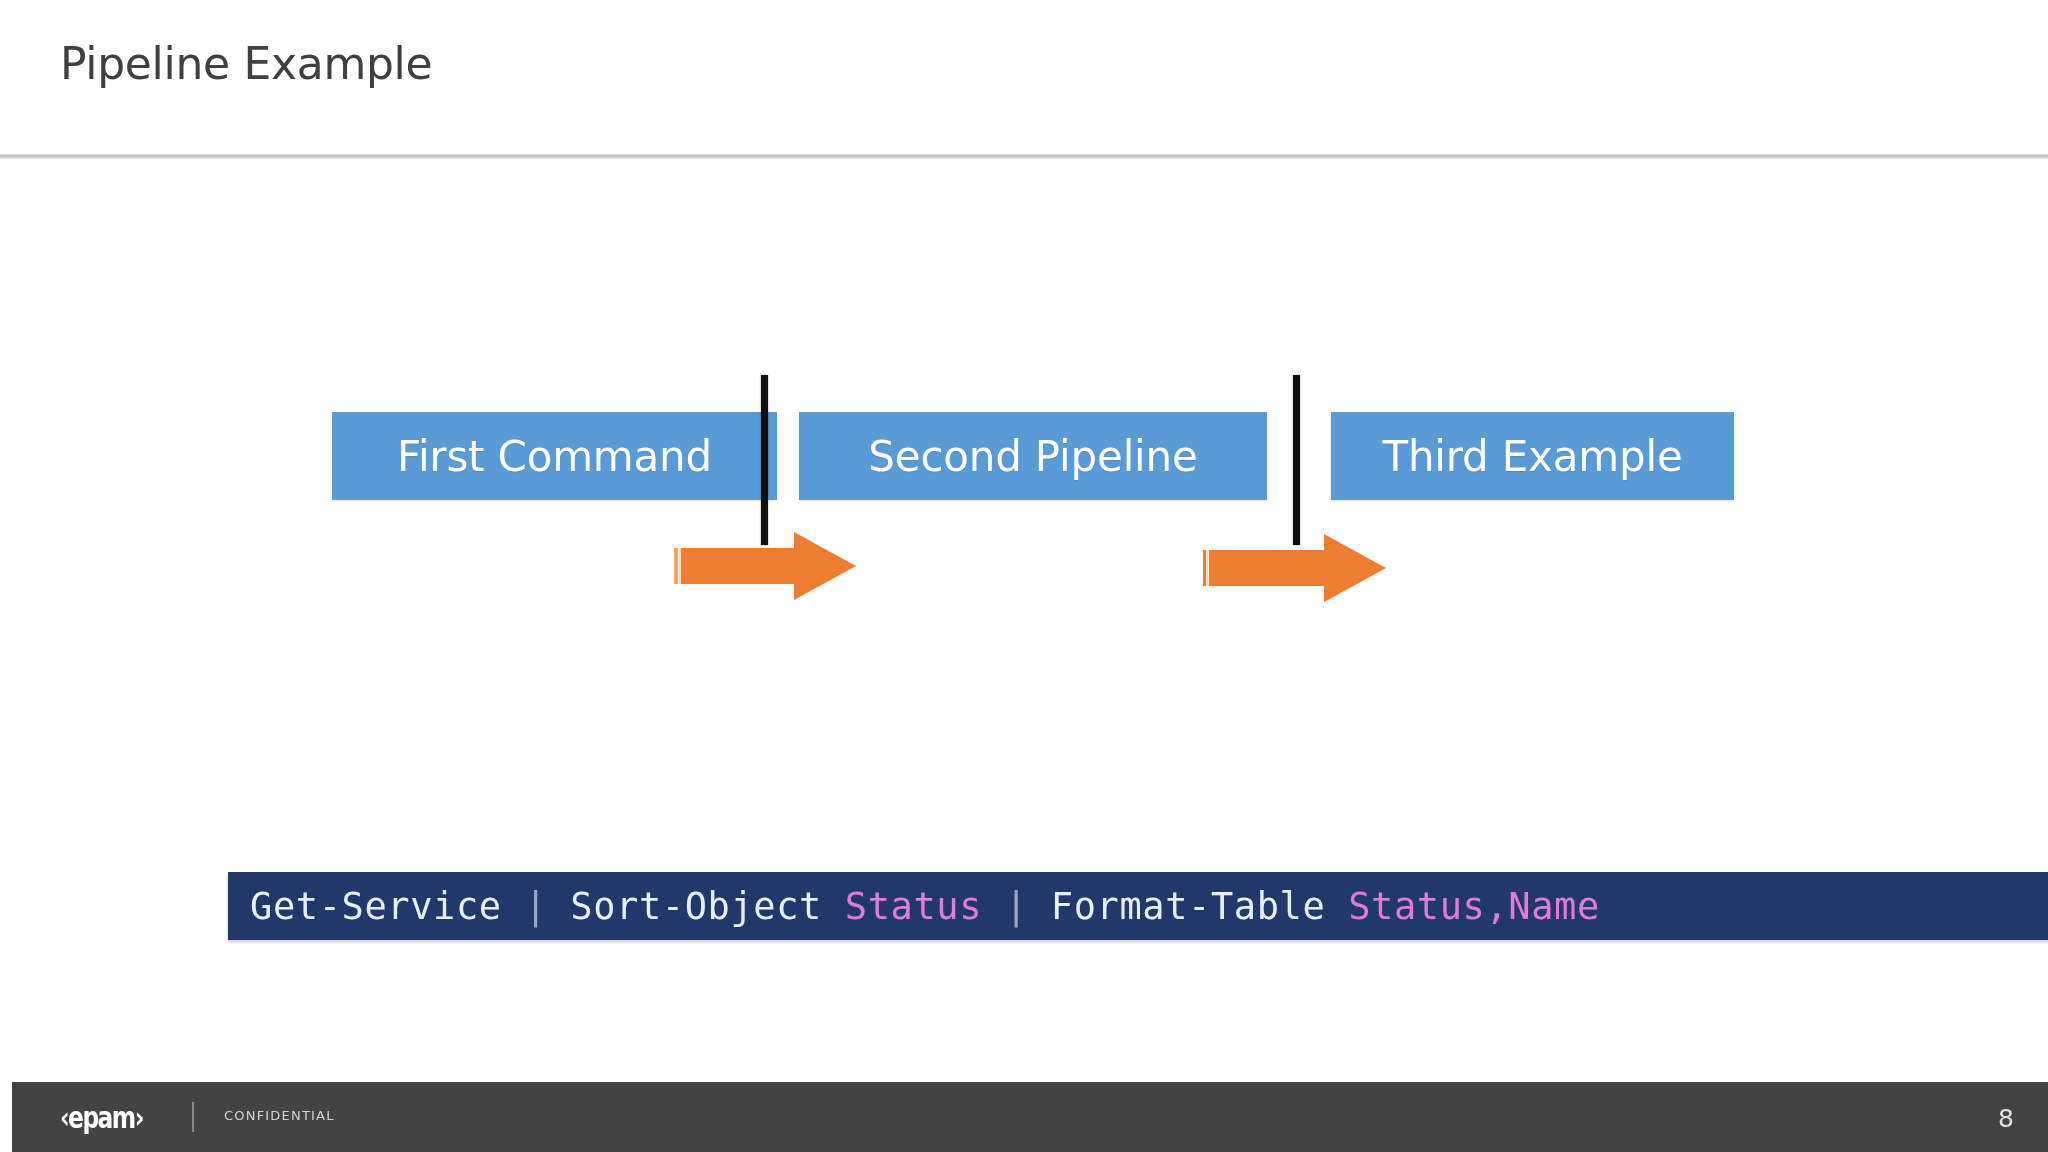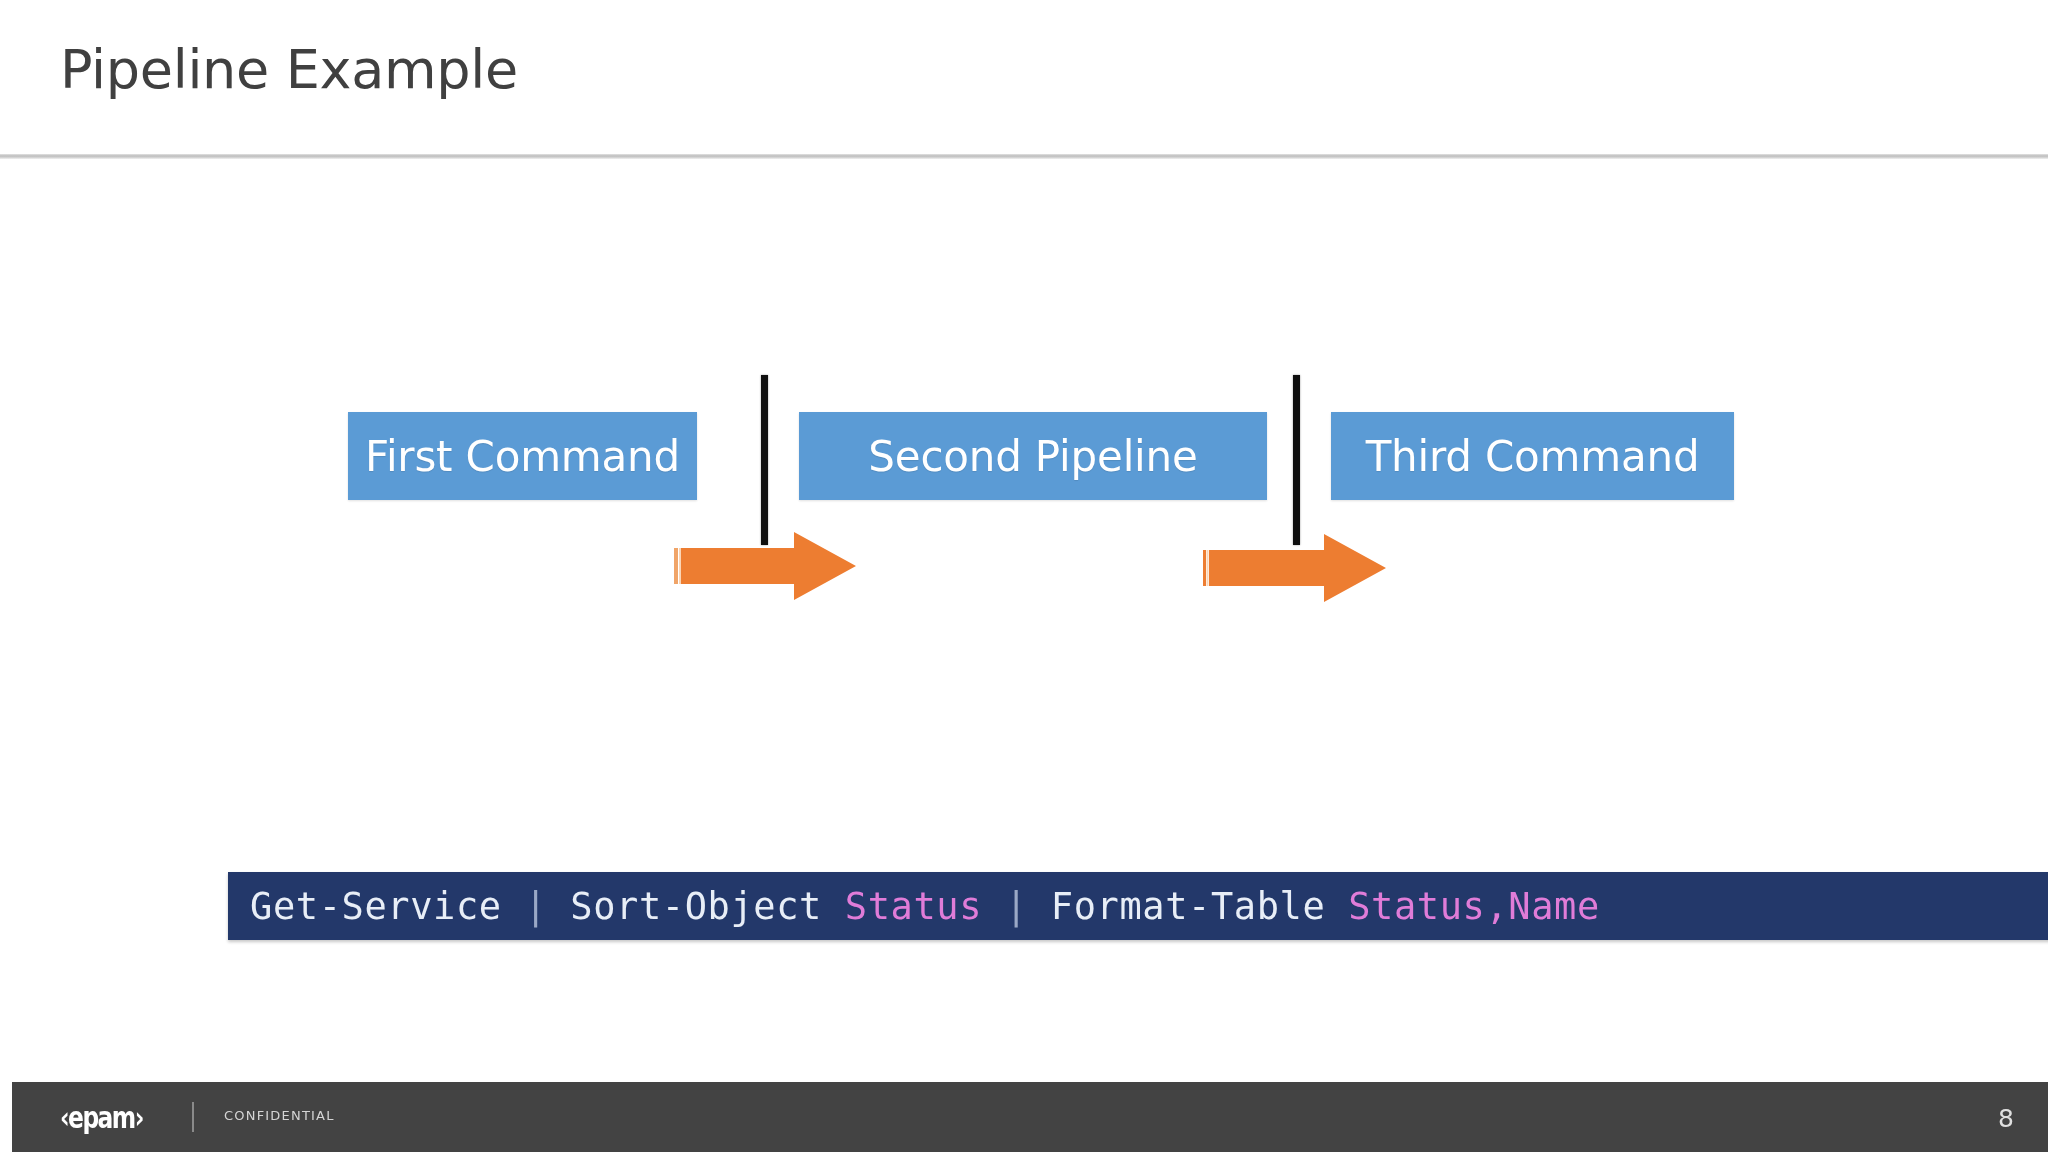--- a/index.html
+++ b/index.html
@@ -25,21 +25,21 @@
     top: 0;
     width: 2048px;
     height: 156px;
     background: #ffffff;
   }
   #page-title {
     position: absolute;
     left: 60px;
     top: 38px;
     font-family: "DejaVu Sans", "Liberation Sans", sans-serif;
-    font-size: 54px;
+    font-size: 44px;
     font-weight: 400;
     letter-spacing: -0.3px;
     color: #404040;
     white-space: nowrap;
   }
   #header-rule {
     position: absolute;
     left: 0;
     top: 154px;
     width: 2048px;
@@ -67,21 +67,21 @@
   }
   .cmd-box-label {
     font-family: "DejaVu Sans", "Liberation Sans", sans-serif;
     font-size: 42px;
     font-weight: 400;
     color: #ffffff;
     white-space: nowrap;
     letter-spacing: -0.2px;
     text-shadow: 0 1px 1px rgba(0,0,0,0.10);
   }
-  #cmd-box-0 { left: 332px; top: 256px; width: 349px; height: 88px; margin-left: 16px; }
+  #cmd-box-0 { left: 332px; top: 256px; width: 445px; height: 88px; }
   #cmd-box-1 { left: 799px; top: 256px; width: 468px; height: 88px; }
   #cmd-box-2 { left: 1331px; top: 256px; width: 403px; height: 88px; }
 
   
   .pipe-sep {
     position: absolute;
     top: 219px;
     width: 7px;
     height: 170px;
     background: #0f0f0f;
@@ -190,21 +190,21 @@
 
     <div class="cmd-box" id="cmd-box-0">
       <span class="cmd-box-label">First Command</span>
     </div>
 
     <div class="cmd-box" id="cmd-box-1">
       <span class="cmd-box-label">Second Pipeline</span>
     </div>
 
     <div class="cmd-box" id="cmd-box-2">
-      <span class="cmd-box-label">Third Command</span>
+      <span class="cmd-box-label">Third Example</span>
     </div>
 
     <div class="pipe-sep" id="pipe-sep-0"></div>
     <div class="pipe-sep" id="pipe-sep-1"></div>
 
     <div class="arrow-wrap" id="arrow-0">
       <svg viewBox="0 0 186 72" preserveAspectRatio="none" aria-hidden="true">
         <polygon points="8,18 122,18 122,2 184,36 122,70 122,54 8,54" fill="#ED7D31"></polygon>
         <rect x="2" y="18" width="4" height="36" fill="#F0A468"></rect>
         <rect x="7" y="18" width="2" height="36" fill="#FBD5B5"></rect>

